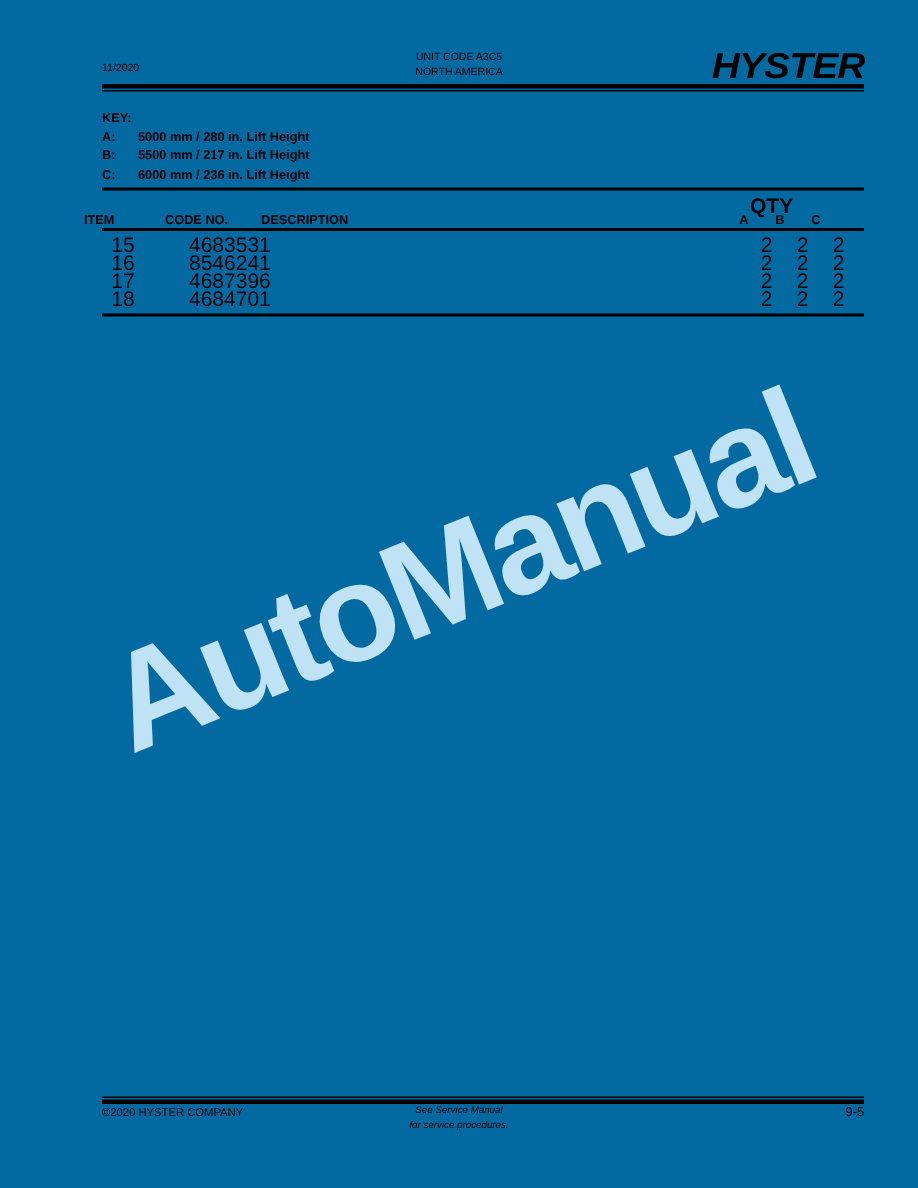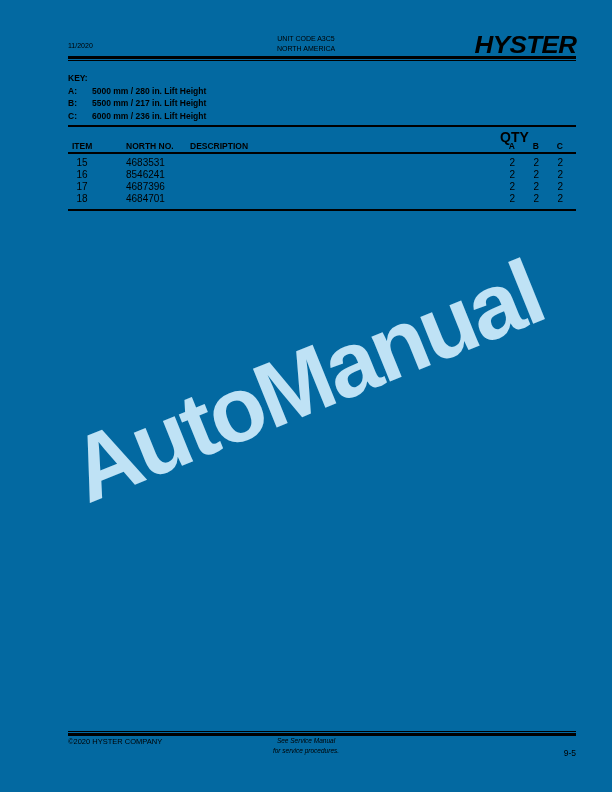--- a/index.html
+++ b/index.html
@@ -21,30 +21,30 @@
   .hdr-rule{position:absolute; left:68px; width:508px; top:56px;}
   .rule-thick{height:2.5px; background:#000;}
   .rule-thin{height:1px; background:#000; margin-top:1px;}
   
   .key{position:absolute; left:68px; top:72px; font-size:8.5px; font-weight:bold; line-height:12.5px;}
   .key-row{display:flex;}
   .key-label{width:24px;}
   
   .tbl-rule-top{position:absolute; left:68px; width:508px; top:125px; height:1.5px; background:#000;}
   .qty-label{position:absolute; left:500px; width:68px; top:129px; text-align:left; font-size:14px; font-weight:bold;}
-  .tbl-head{position:absolute; left:68px; width:508px; top:141px; height:12px; font-size:8.5px; font-weight:bold;}
+  .tbl-head{position:absolute; left:52px; width:508px; top:141px; height:12px; font-size:8.5px; font-weight:bold;}
   .tbl-head span{position:absolute; top:0;}
   .h-item{left:4px;}
   .h-part{left:58px;}
   .h-desc{left:122px;text-align:center;}
   .h-qa{left:427px; width:20px; text-align:right;}
   .h-qb{left:451px; width:20px; text-align:right;}
   .h-qc{left:475px; width:20px; text-align:right;}
   .tbl-rule-head{position:absolute; left:68px; width:508px; top:152px; height:1.5px; background:#000;}
-  .tbl-body{position:absolute; left:68px; width:508px; top:157px; font-size:10px;}
+  .tbl-body{position:absolute; left:68px; width:508px; top:157px; font-size:14px;}
   .t-row{position:relative; height:12px; line-height:12px;}
   .t-row span{position:absolute; top:0; line-height:12px;}
   .c-item{left:4px; width:20px; text-align:center;}
   .c-part{left:58px;}
   .c-desc{left:122px; width:300px; display:flex; overflow:hidden; white-space:nowrap;}
   .c-qa{left:427px; width:20px; text-align:right;}
   .c-qb{left:451px; width:20px; text-align:right;}
   .c-qc{left:475px; width:20px; text-align:right;}
   .tbl-rule-bottom{position:absolute; left:68px; width:508px; top:209px; height:2px; background:#000;}
   
@@ -57,21 +57,21 @@
     transform:rotate(-22deg);
     font-size:92px; font-weight:bold; letter-spacing:-3px;
     white-space:nowrap;
   }
   
   .ftr-rule{position:absolute; left:68px; width:508px; top:731px;}
   .ftr-rule .rule-thin{margin-top:0;}
   .ftr-rule .rule-thick{margin-top:1px;}
   .ftr-copy{position:absolute; left:68px; top:737px; font-size:7.5px;}
   .ftr-note{position:absolute; left:0; right:0; top:736px; text-align:center; font-size:6.5px; font-style:italic; line-height:9.5px;}
-  .ftr-page{position:absolute; right:36px; top:736px; font-size:8.5px;margin-top:12px;}
+  .ftr-page{position:absolute; right:36px; top:736px; font-size:8.5px;}
 </style>
 </head>
 <body>
 
 <div class="page">
 
   <div class="hdr-date">11/2020</div>
   <div class="hdr-center">
     <div>UNIT CODE A3C5</div>
     <div>NORTH AMERICA</div>
@@ -95,21 +95,21 @@
     <div class="key-row">
       <span class="key-label">C:</span>
       <span>6000 mm / 236 in. Lift Height</span>
     </div>
   </div>
 
   <div class="tbl-rule-top"></div>
   <div class="qty-label">QTY</div>
   <div class="tbl-head">
     <span class="h-item">ITEM</span>
-    <span class="h-part">NORTH NO.</span>
+    <span class="h-part">CODE NO.</span>
     <span class="h-desc">DESCRIPTION</span>
     <span class="h-qa">A</span>
     <span class="h-qb">B</span>
     <span class="h-qc">C</span>
   </div>
   <div class="tbl-rule-head"></div>
 
   <div class="tbl-body">
     <div class="t-row">
       <span class="c-item">15</span>

